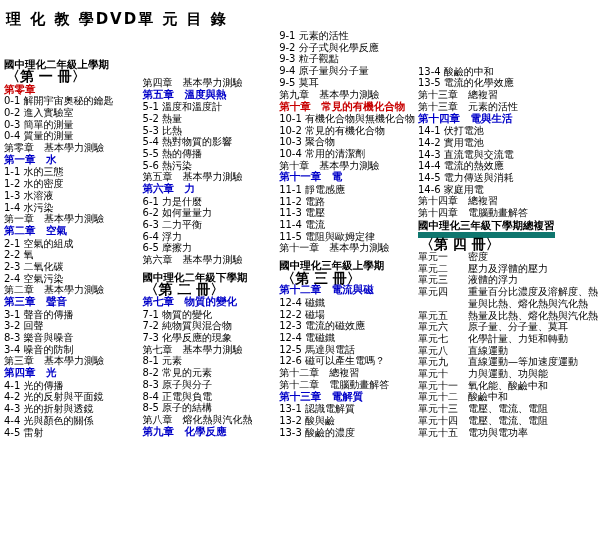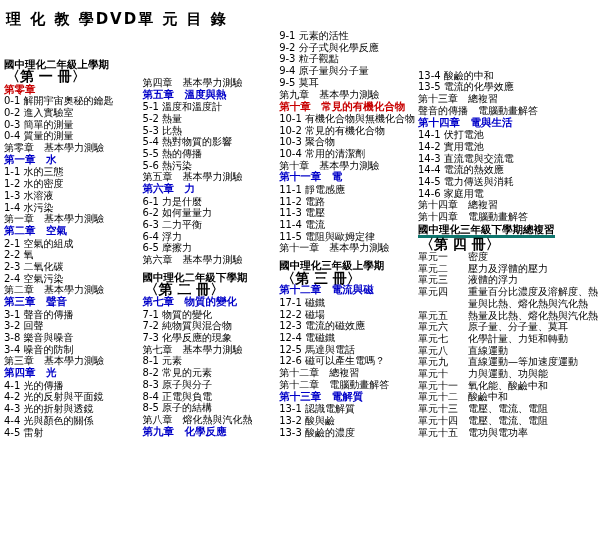--- a/index.html
+++ b/index.html
@@ -65,22 +65,23 @@
     font-size: 10.5px;
     font-weight: bold;
     line-height: 12.6px;
     white-space: nowrap;
   }
   .blue { color: #0000c8; font-family: Liberation Mono, monospace; }
   .red  { color: #c80000; }
   .black{ color: #000000; }
   .sp { height: 5px; }
   .hdr-underline {
-    border-bottom: 3px solid #0f766e;
+    border-bottom: 6px solid #0f766e;
     display: inline-block;
+    font-family: Liberation Serif, serif;
   }
 </style>
 </head>
 <body>
 
 <div id="page">
   <div class="title">理 化 教 學DVD單 元 目 錄</div>
   <div class="cols">
 
     <div class="col c1">
@@ -100,21 +101,21 @@
       <div class="line">第一章　基本學力測驗</div>
       <div class="h-chap blue">第二章　空氣</div>
       <div class="line">2-1 空氣的組成</div>
       <div class="line">2-2 氧</div>
       <div class="line">2-3 二氧化碳</div>
       <div class="line">2-4 空氣污染</div>
       <div class="line">第二章　基本學力測驗</div>
       <div class="h-chap blue">第三章　聲音</div>
       <div class="line">3-1 聲音的傳播</div>
       <div class="line">3-2 回聲</div>
-      <div class="line">3-8 樂音與噪音</div>
+      <div class="line">8-3 樂音與噪音</div>
       <div class="line">3-4 噪音的防制</div>
       <div class="line">第三章　基本學力測驗</div>
       <div class="h-chap blue">第四章　光</div>
       <div class="line">4-1 光的傳播</div>
       <div class="line">4-2 光的反射與平面鏡</div>
       <div class="line">4-3 光的折射與透鏡</div>
       <div class="line">4-4 光與顏色的關係</div>
       <div class="line">4-5 雷射</div>
     </div>
 
@@ -169,39 +170,39 @@
       <div class="line">11-1 靜電感應</div>
       <div class="line">11-2 電路</div>
       <div class="line">11-3 電壓</div>
       <div class="line">11-4 電流</div>
       <div class="line">11-5 電阻與歐姆定律</div>
       <div class="line">第十一章　基本學力測驗</div>
       <div class="sp"></div>
       <div class="h-book black">國中理化三年級上學期</div>
       <div class="h-vol black">〈第 三 冊〉</div>
       <div class="h-chap blue">第十二章　電流與磁</div>
-      <div class="line">17-1 磁鐵</div>
+      <div class="line">12-4 磁鐵</div>
       <div class="line">12-2 磁場</div>
       <div class="line">12-3 電流的磁效應</div>
       <div class="line">12-4 電磁鐵</div>
       <div class="line">12-5 馬達與電話</div>
       <div class="line">12-6 磁可以產生電嗎？</div>
       <div class="line">第十二章　總複習</div>
       <div class="line">第十二章　電腦動畫解答</div>
       <div class="h-chap blue">第十三章　電解質</div>
       <div class="line">13-1 認識電解質</div>
       <div class="line">13-2 酸與鹼</div>
       <div class="line">13-3 酸鹼的濃度</div>
     </div>
 
     <div class="col c4">
       <div class="line">13-4 酸鹼的中和</div>
       <div class="line">13-5 電流的化學效應</div>
       <div class="line">第十三章　總複習</div>
-      <div class="line">聲音的傳播　電腦動畫解答</div>
+      <div class="line">第十三章　元素的活性</div>
       <div class="h-chap blue">第十四章　電與生活</div>
       <div class="line">14-1 伏打電池</div>
       <div class="line">14-2 實用電池</div>
       <div class="line">14-3 直流電與交流電</div>
       <div class="line">14-4 電流的熱效應</div>
       <div class="line">14-5 電力傳送與消耗</div>
       <div class="line">14-6 家庭用電</div>
       <div class="line">第十四章　總複習</div>
       <div class="line">第十四章　電腦動畫解答</div>
       <div class="h-book black"><span class="hdr-underline">國中理化三年級下學期總複習</span></div>

